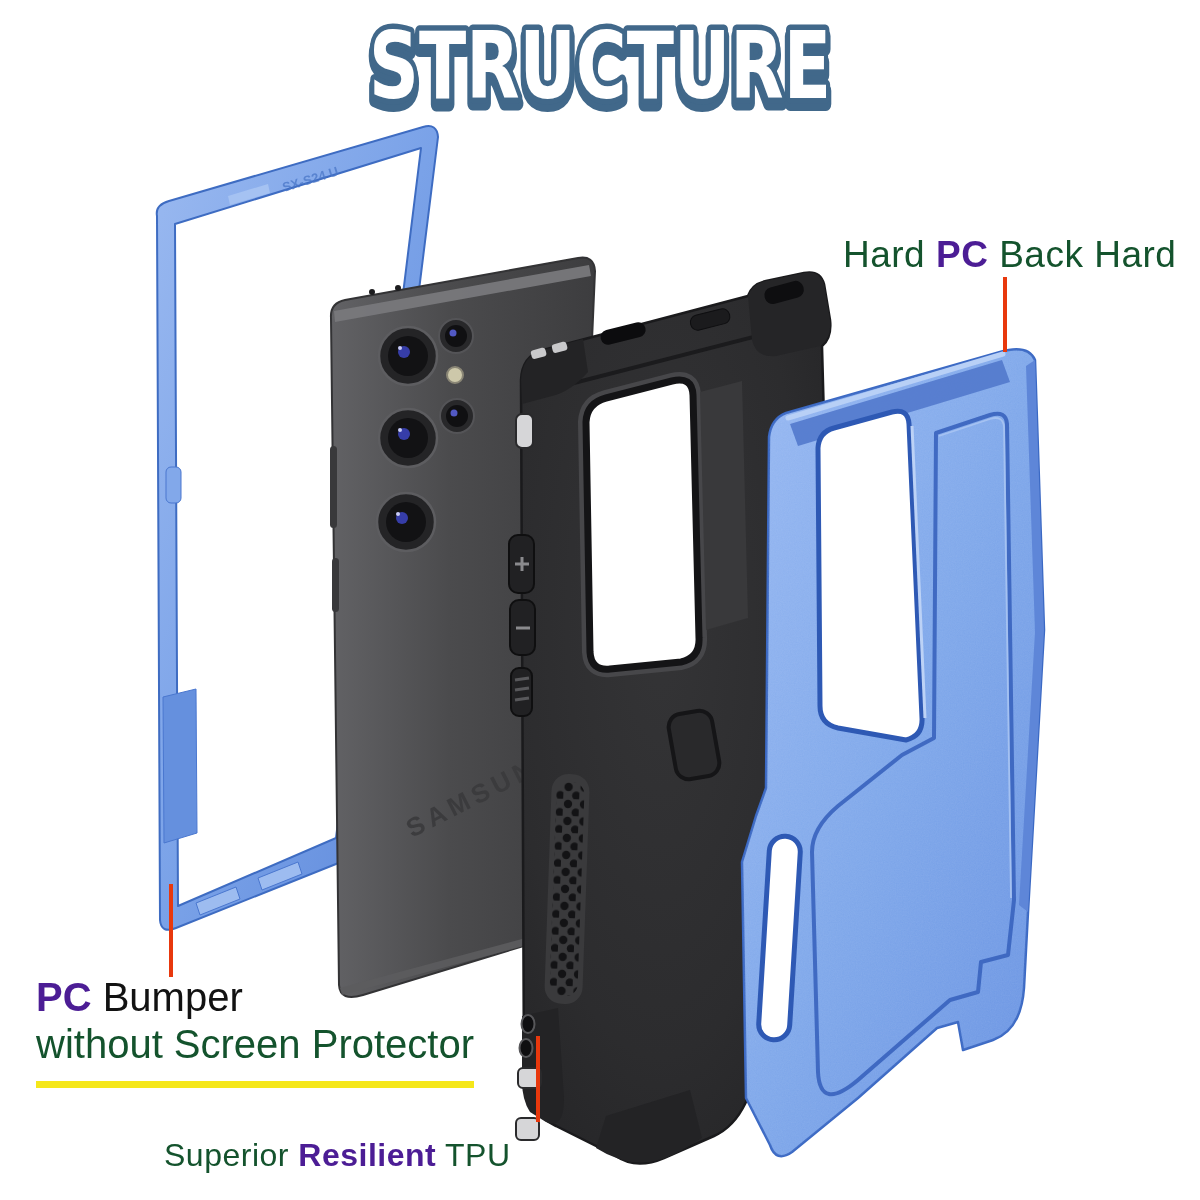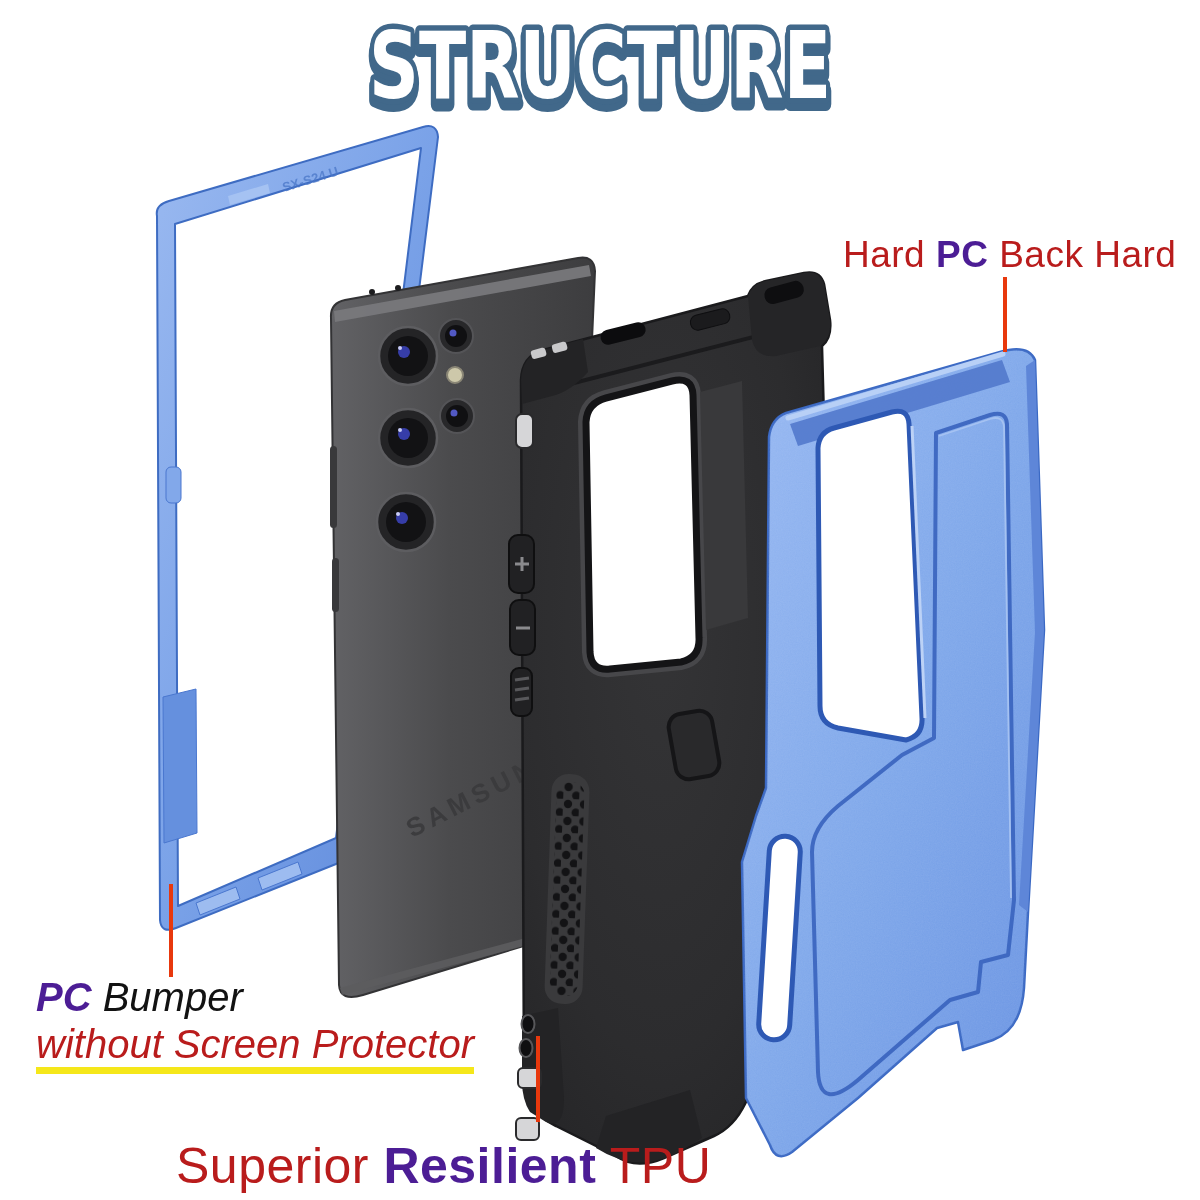--- a/index.html
+++ b/index.html
@@ -2,28 +2,28 @@
 <html><head>
 <meta charset="utf-8">
 <style>
   html,body{margin:0;padding:0;background:#ffffff;}
   .stage{
     position:relative;width:1200px;height:1200px;background:#ffffff;
     overflow:hidden;font-family:"Liberation Sans", sans-serif;
   }
   .scene{position:absolute;left:0;top:0;}
   .label{position:absolute;white-space:nowrap;line-height:1.18;}
-  .seg-blue{color:#b91c1c;font-weight:400;}
+  .seg-blue{color:#14532d;font-weight:400;}
   .seg-black{color:#121212;font-weight:400;}
   .seg-black-bold{color:#4c1d95;font-weight:700;}
   #label-back-cover{left:843px;top:233px;font-size:37px;letter-spacing:0.5px;}
   #label-bumper{left:36px;top:974px;font-size:40px;}
-  #label-bumper .line{display:block;font-style:italic;}
-  .underline-yellow{border-bottom:7px solid #f5e71a;padding-bottom:1px;}
-  #label-tpu{left:176px;top:1137px;font-size:50px;letter-spacing:0.5px;}
+  #label-bumper .line{display:block;}
+  .underline-yellow{border-bottom:7px solid #f5e71a;padding-bottom:15px;}
+  #label-tpu{left:164px;top:1137px;font-size:32px;letter-spacing:0.5px;}
 </style>
 </head>
 <body>
 
 <div class="stage">
 
   <svg class="scene" width="1200" height="1200" viewBox="0 0 1200 1200" xmlns="http://www.w3.org/2000/svg">
     <defs>
       <linearGradient id="bumpGrad" x1="0" y1="0" x2="1" y2="1">
         <stop offset="0" stop-color="#9ab9f0"></stop>

